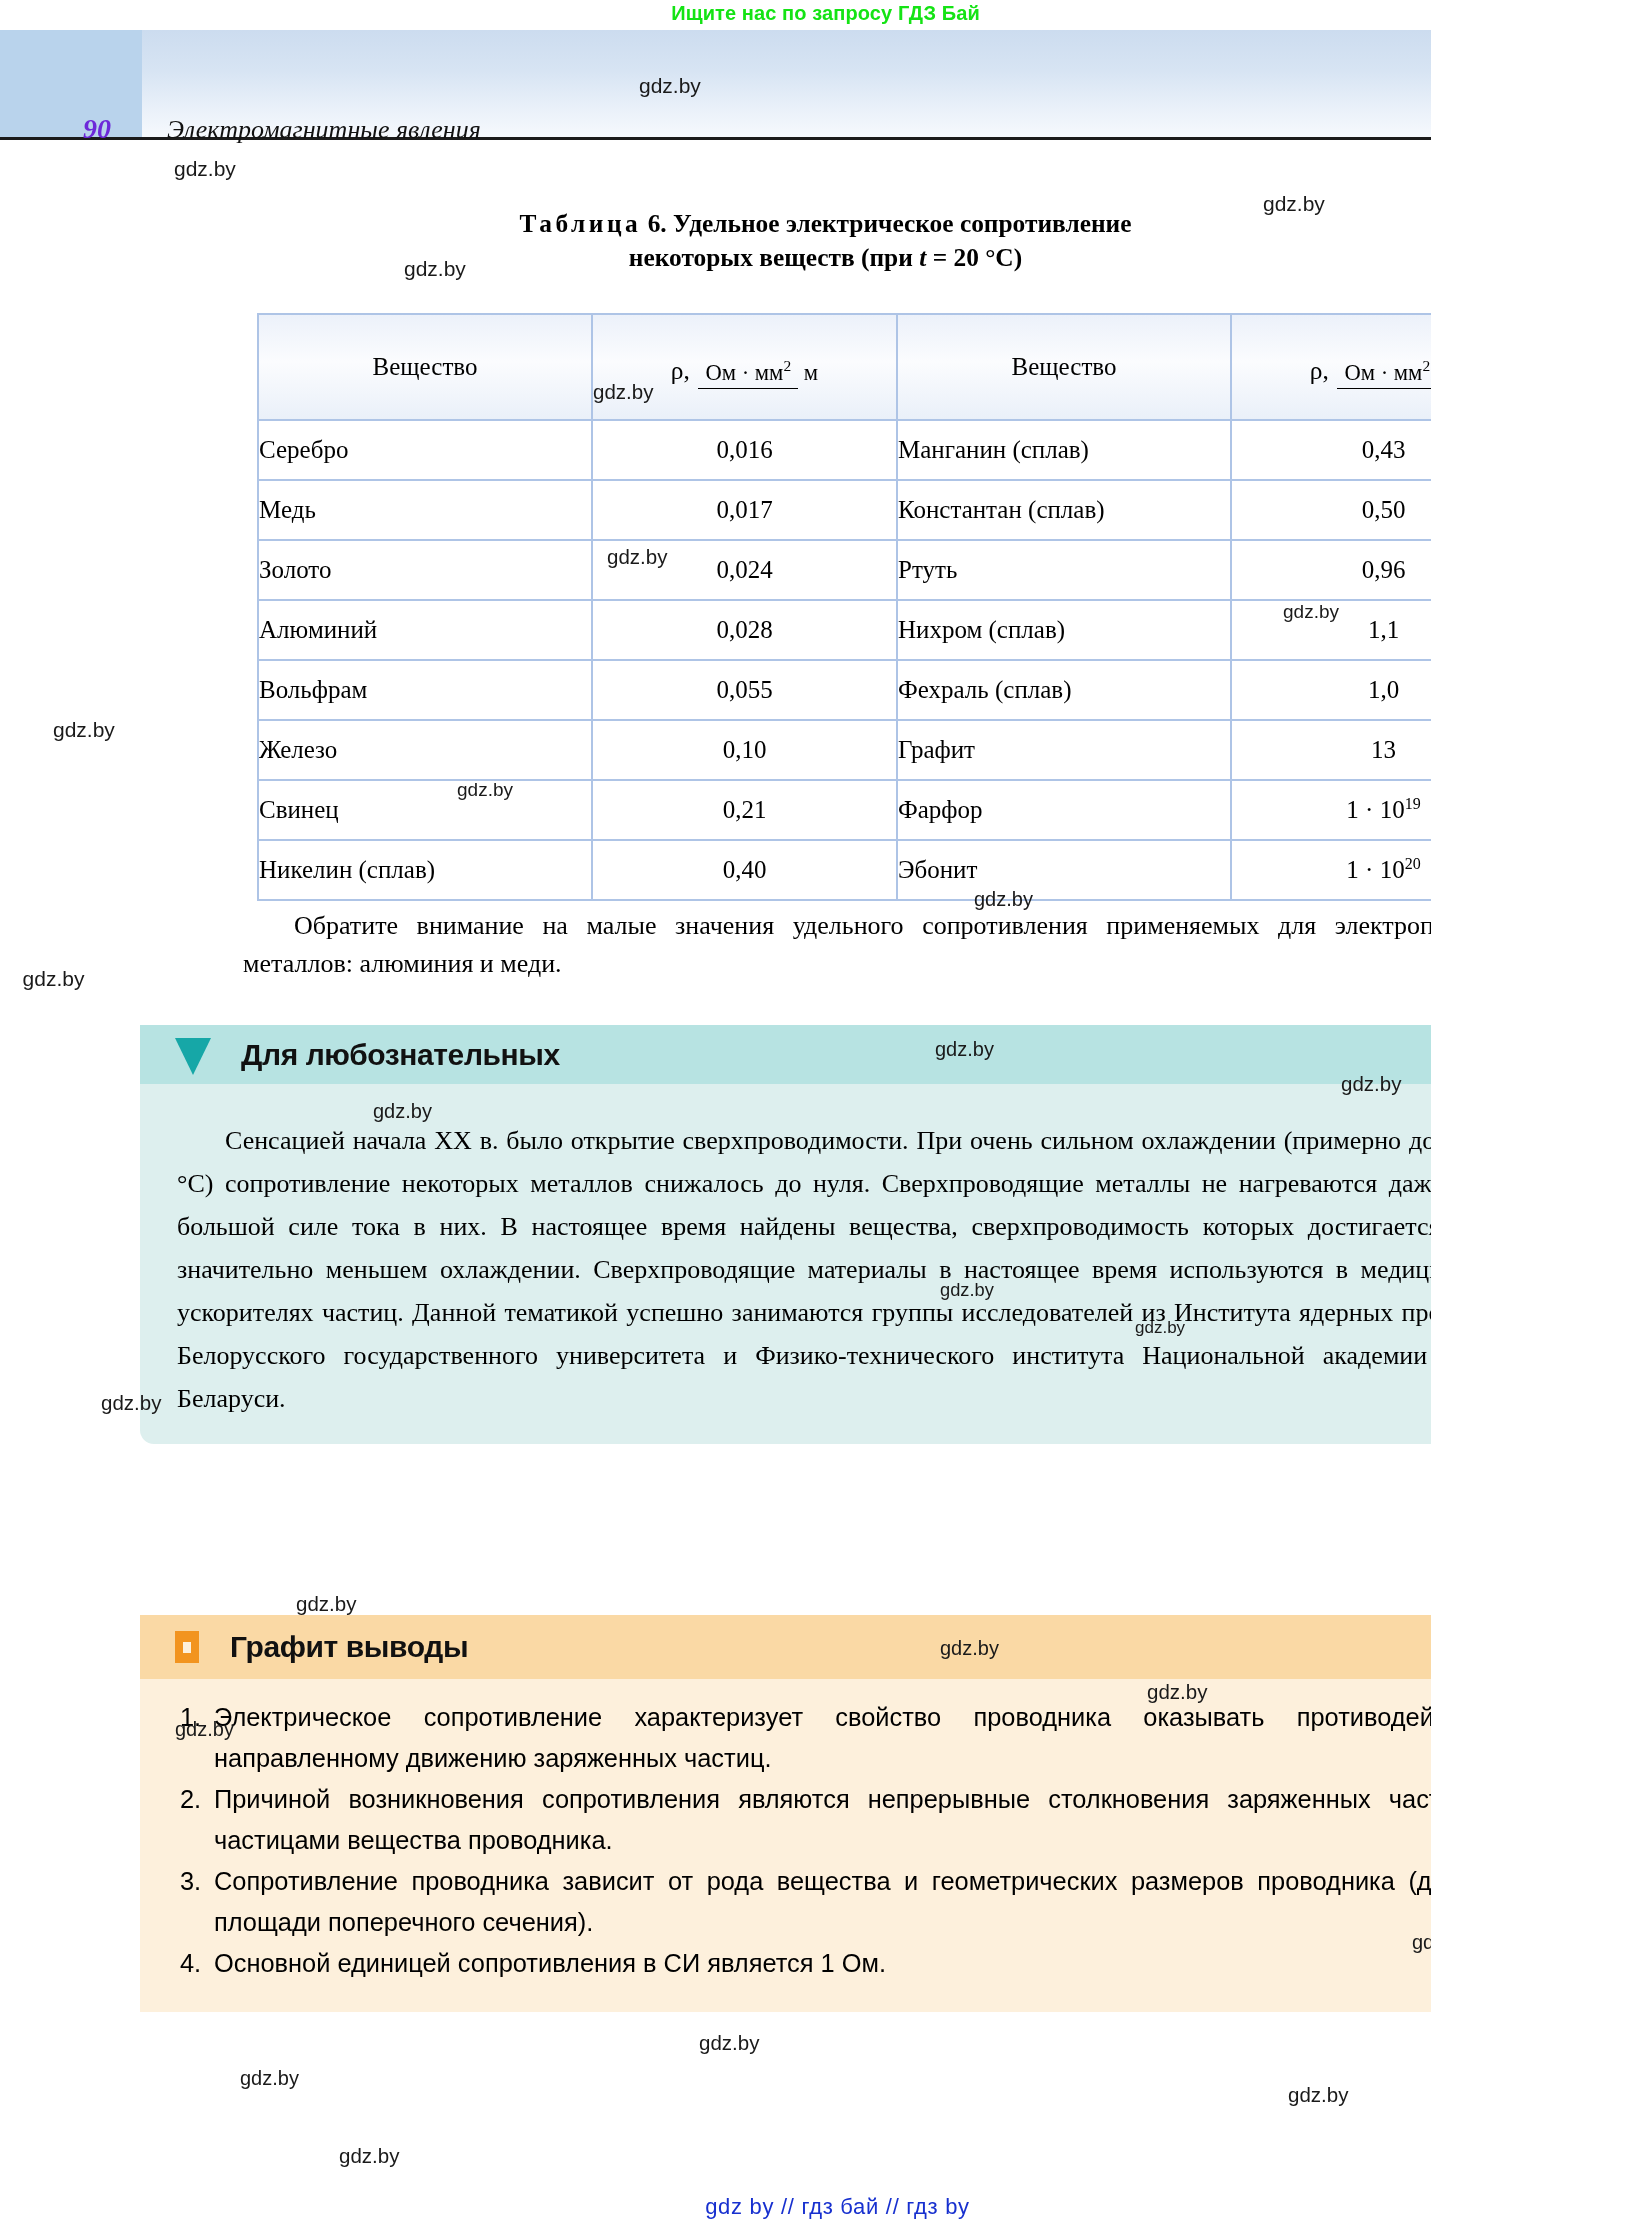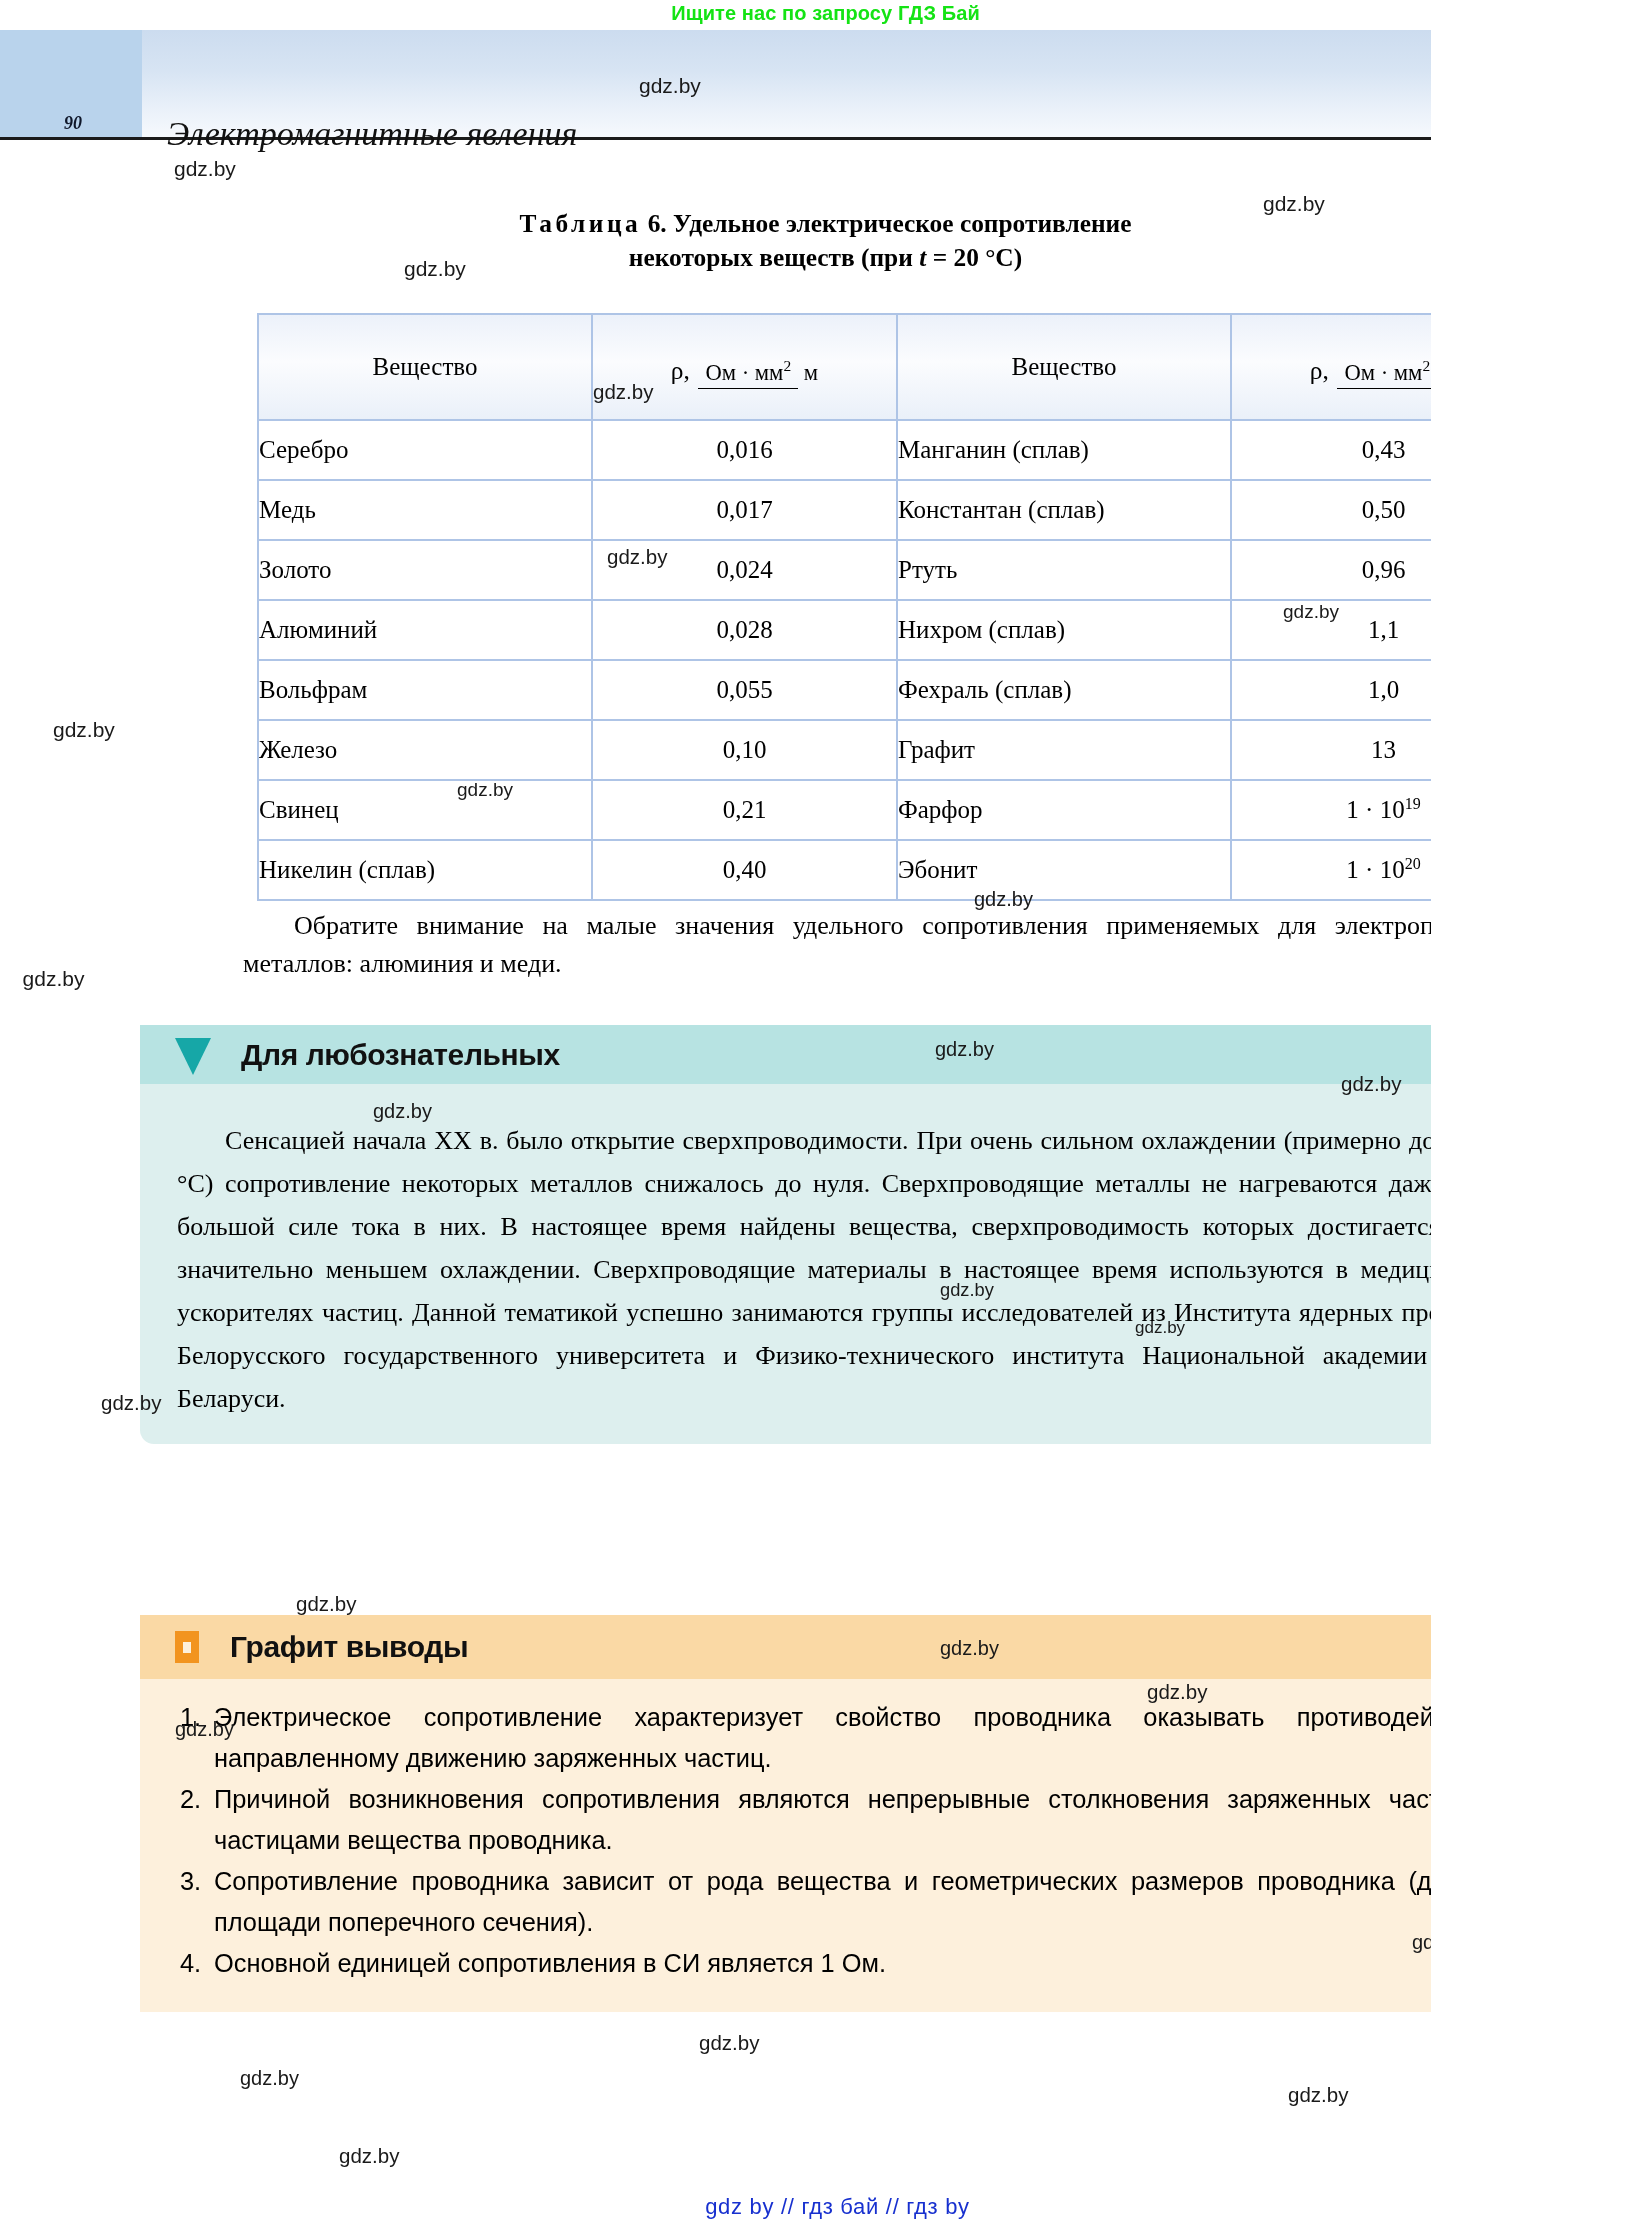--- a/index.html
+++ b/index.html
@@ -60,35 +60,35 @@
   .runhead-rule {
     position: absolute;
     left: 0;
     top: 137px;
     width: 1651px;
     height: 2.8px;
     background: #1b1b1b;
   }
   .runhead-page {
     position: absolute;
-    left: 64px;
+    left: 83px;
     top: 113px;
     font-family: "Liberation Serif", serif;
     font-weight: bold;
     font-style: italic;
-    font-size: 18px;
-    color: #0f172a;
+    font-size: 28px;
+    color: #6d28d9;
   }
   .runhead-title {
     position: absolute;
     left: 167px;
     top: 115px;
     font-family: "Liberation Serif", serif;
     font-style: italic;
-    font-size: 34px;
+    font-size: 26px;
     color: #111;
   }
 
   
   .tbl-caption {
     position: absolute;
     left: 261px;
     top: 206px;
     width: 1129px;
     text-align: center;

